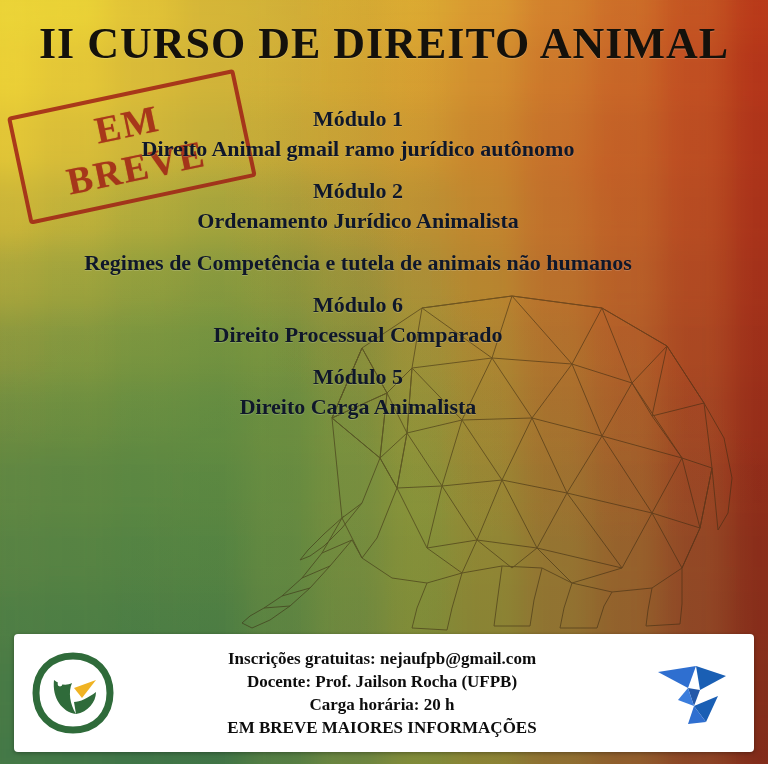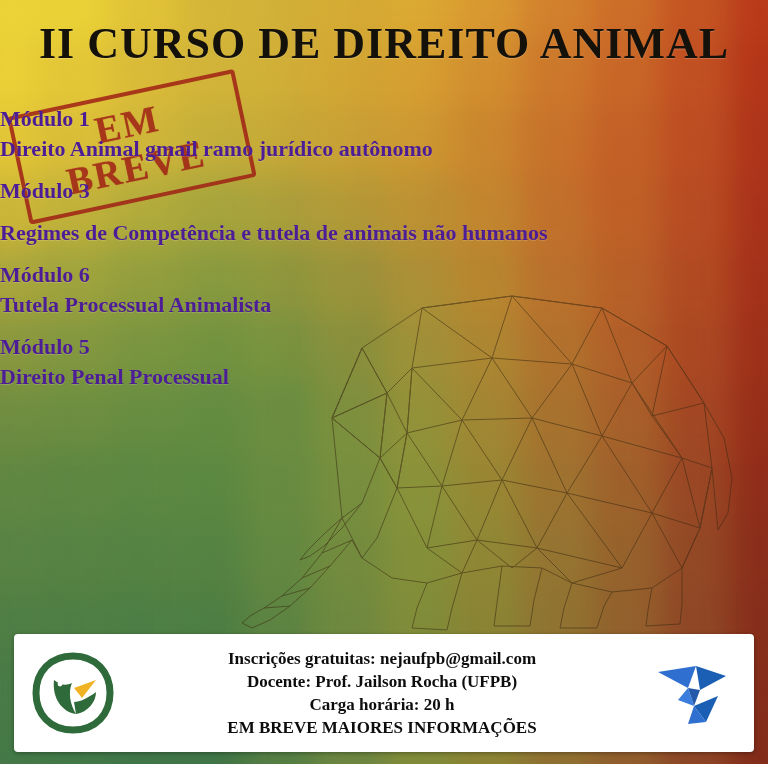--- a/index.html
+++ b/index.html
@@ -94,21 +94,22 @@
     padding: 6px 8px 8px 8px;
     opacity: 0.82;
     text-shadow: 0 0 1px rgba(158,27,20,0.6);
   }
   
   #modules {
     position: absolute;
     top: 104px;
     left: 0;
     width: 716px;
-    color: #4c1d95;
+    text-align: center;
+    color: #0f172a;
   }
   .module {
     margin-bottom: 12px;
   }
   .module-title {
     font-family: "Liberation Serif", serif;
     font-weight: bold;
     font-size: 22px;
     line-height: 30px;
     text-shadow: 0 1px 0 rgba(255,255,255,0.16);
@@ -369,34 +370,37 @@
   <div id="stamp">
     <div class="stamp-box">EM BREVE</div>
   </div>
 
   <div id="modules">
     <div class="module">
       <div class="module-title">Módulo 1</div>
       <div class="module-desc">Direito Animal gmail ramo jurídico autônomo</div>
     </div>
     <div class="module">
-      <div class="module-title">Módulo 3</div>
+      <div class="module-title">Módulo 2</div>
+      <div class="module-desc">Ordenamento Jurídico Animalista</div>
+    </div>
+    <div class="module">
     </div>
     <div class="module">
     </div>
     <div class="module">
       <div class="module-desc">Regimes de Competência  e tutela de animais não humanos</div>
     </div>
     <div class="module">
       <div class="module-title">Módulo 6</div>
-      <div class="module-desc">Tutela Processual Animalista</div>
+      <div class="module-desc">Direito Processual Comparado</div>
     </div>
     <div class="module">
       <div class="module-title">Módulo 5</div>
-      <div class="module-desc">Direito Penal Processual</div>
+      <div class="module-desc">Direito Carga Animalista</div>
     </div>
   </div>
 
   <div id="footer">
 
     <div id="logo-left">
       <svg viewBox="0 0 86 86" width="86" height="86">
         <path d="M43 6 C20 6 6 22 6 43 C6 64 20 80 43 80 C66 80 80 64 80 43 C80 22 66 6 43 6 Z" fill="none" stroke="#2f6b3a" stroke-width="7"></path>
         <path d="M24 30 C22 48 32 62 46 64 C40 54 38 42 42 33 C36 36 30 35 24 30 Z" fill="#2f6b3a"></path>
         <path d="M46 64 C58 62 66 52 66 42 C58 48 50 52 44 52 Z" fill="#2f6b3a"></path>

